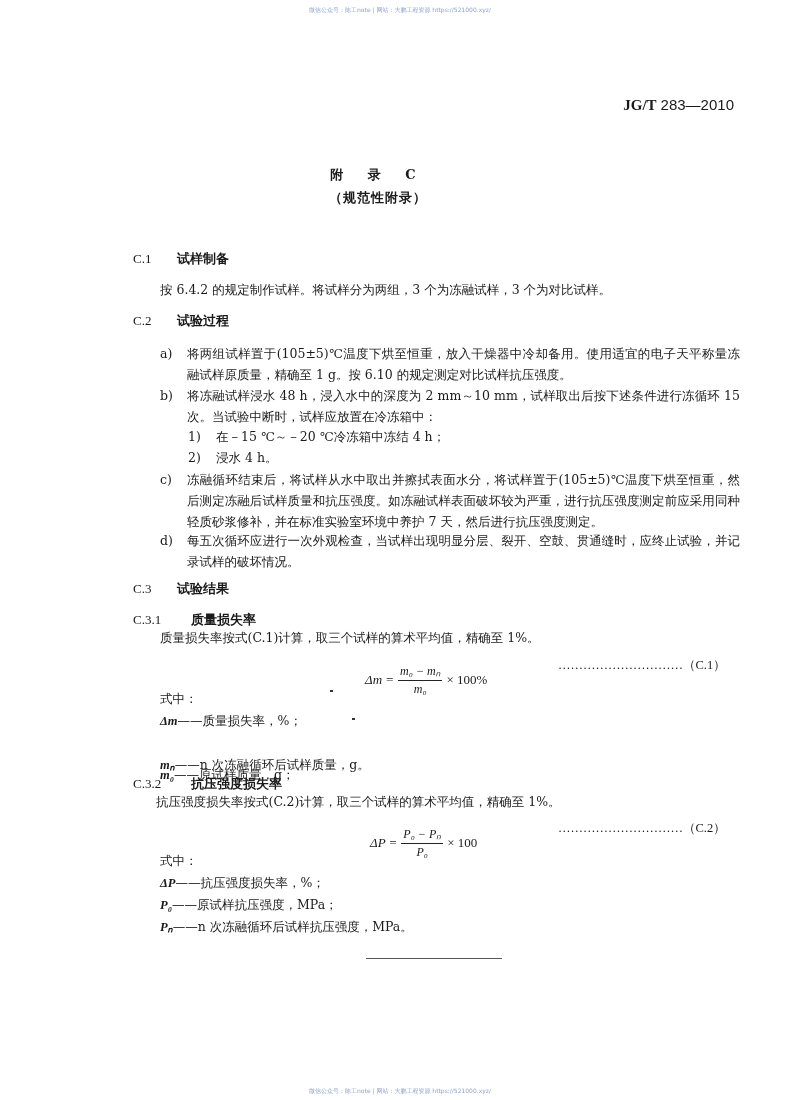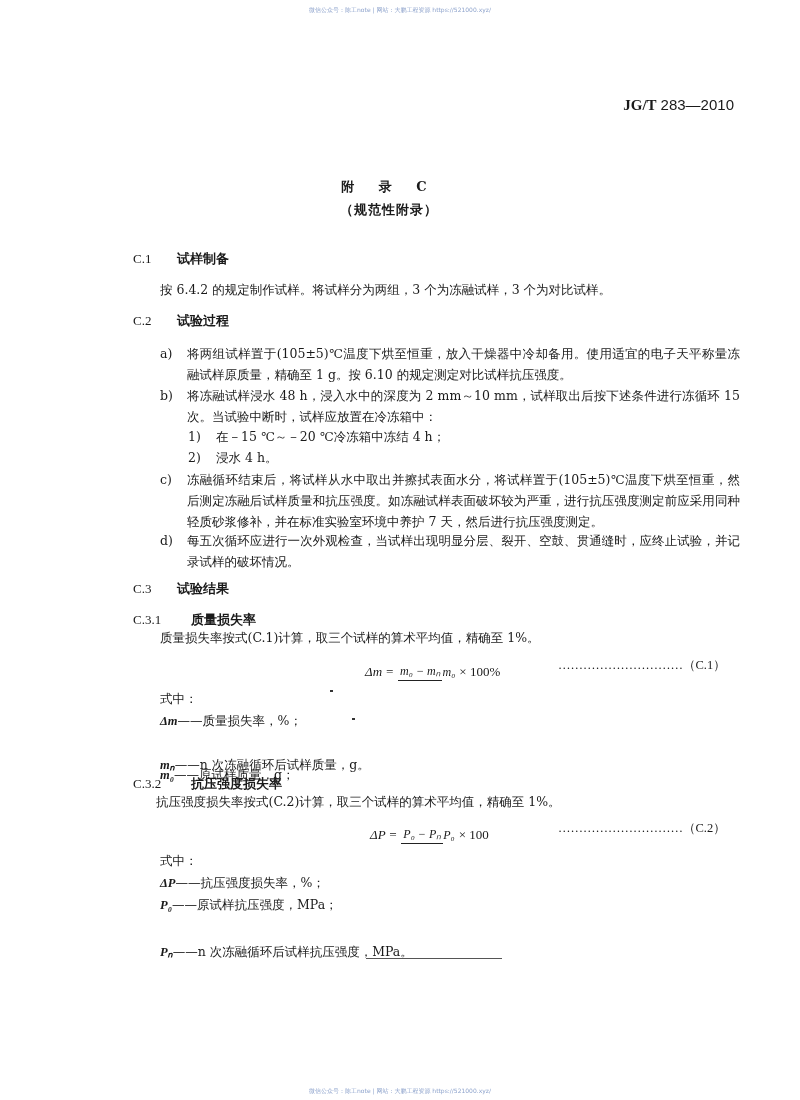--- a/index.html
+++ b/index.html
@@ -6,34 +6,34 @@
   body {
     width: 800px; height: 1100px; background: #ffffff; position: relative;
     font-family: "DejaVu Serif", "Liberation Serif", serif; color: #1a1a1a;
     overflow: hidden;
   }
   .wm { position: absolute; left: 0; width: 800px; text-align: center; font-size: 6px; color: #8ea3cc; font-family: "DejaVu Sans", sans-serif; }
   .wm.top { top: 6px; }
   .wm.bottom { top: 1087px; }
   .std { position: absolute; top: 96px; right: 66px; font-size: 15px; font-family: "Liberation Sans", sans-serif; text-align: right; }
   .std b { font-family: "Liberation Serif", serif; font-weight: bold; margin-right: 4px; }
-  .title-block { position: absolute; top: 163px; left: 11px; width: 756px; text-align: center; margin-top: 12px; }
+  .title-block { position: absolute; top: 163px; left: 0; width: 756px; text-align: center; }
   .title-block div { font-size: 13px; font-weight: bold; line-height: 23px; letter-spacing: 1px; }
   .title-block .appendix { letter-spacing: 10px; }
   .h { position: absolute; font-size: 13px; font-weight: bold; font-family: "DejaVu Sans", sans-serif; }
   .h .num { font-family: "Liberation Serif", serif; font-weight: normal; display: inline-block; width: 44px; }
   .h .num.sub { width: 58px; }
   .p { position: absolute; font-size: 12.5px; line-height: 20px; }
   .item { position: absolute; left: 160px; width: 580px; font-size: 12.5px; line-height: 21px; }
   .item .mk { position: absolute; left: 0; }
   .item .tx { margin-left: 27px; display: block; text-align: justify; }
   .sub-item { position: absolute; left: 188px; font-size: 12.5px; line-height: 20px; }
   .sub-item .mk { display: inline-block; width: 28px; }
   .formula { position: absolute; font-size: 13px; font-family: "Liberation Serif", serif; display: flex; align-items: center; margin-top: 12px; }
-  .frac { display: inline-flex; flex-direction: row; align-items: center; margin: 0 4px; font-style: italic; font-size: 12px; }
+  .frac { display: inline-flex; flex-direction: column; align-items: center; margin: 0 4px; font-style: italic; font-size: 12px; }
   .frac .num { border-bottom: 1px solid #222; padding: 0 2px 1px; }
   .frac .den { padding-top: 1px; }
   .eqno { position: absolute; font-size: 12.5px; font-family: "Liberation Serif", serif; }
   .def { position: absolute; left: 160px; font-size: 12.5px; line-height: 22px; }
   .def i { font-family: "Liberation Serif", serif; font-weight: bold; }
   .rule { position: absolute; left: 366px; top: 958px; width: 136px; height: 1px; background: #555; }
   .speck { position: absolute; width: 3px; height: 2px; background: #333; }
 </style>
 </head>
 <body>
@@ -100,20 +100,20 @@
     <span class="num">P₀ − Pₙ</span>
     <span class="den">P₀</span>
   </span>
   <span>× 100</span>
 </div>
 <div class="eqno" style="left:558px; top:820px;">…………………………（C.2）</div>
 
 <div class="def" style="top:850px;">式中：</div>
 <div class="def" style="top:872px;"><i>ΔP</i><span>——抗压强度损失率，%；</span></div>
 <div class="def" style="top:894px;"><i>P₀</i><span>——原试样抗压强度，MPa；</span></div>
-<div class="def" style="top:941px;"><i>Pₙ</i><span>——n 次冻融循环后试样抗压强度，MPa。</span></div>
+<div class="def" style="top:916px;"><i>Pₙ</i><span>——n 次冻融循环后试样抗压强度，MPa。</span></div>
 
 <div class="rule"></div>
 
 <div class="speck" style="left:330px; top:690px;"></div>
 <div class="speck" style="left:352px; top:718px;"></div>
 
 <div class="wm bottom">微信公众号：陈工note | 网站：大鹏工程资源 https://521000.xyz/</div>
 
 </body></html>

